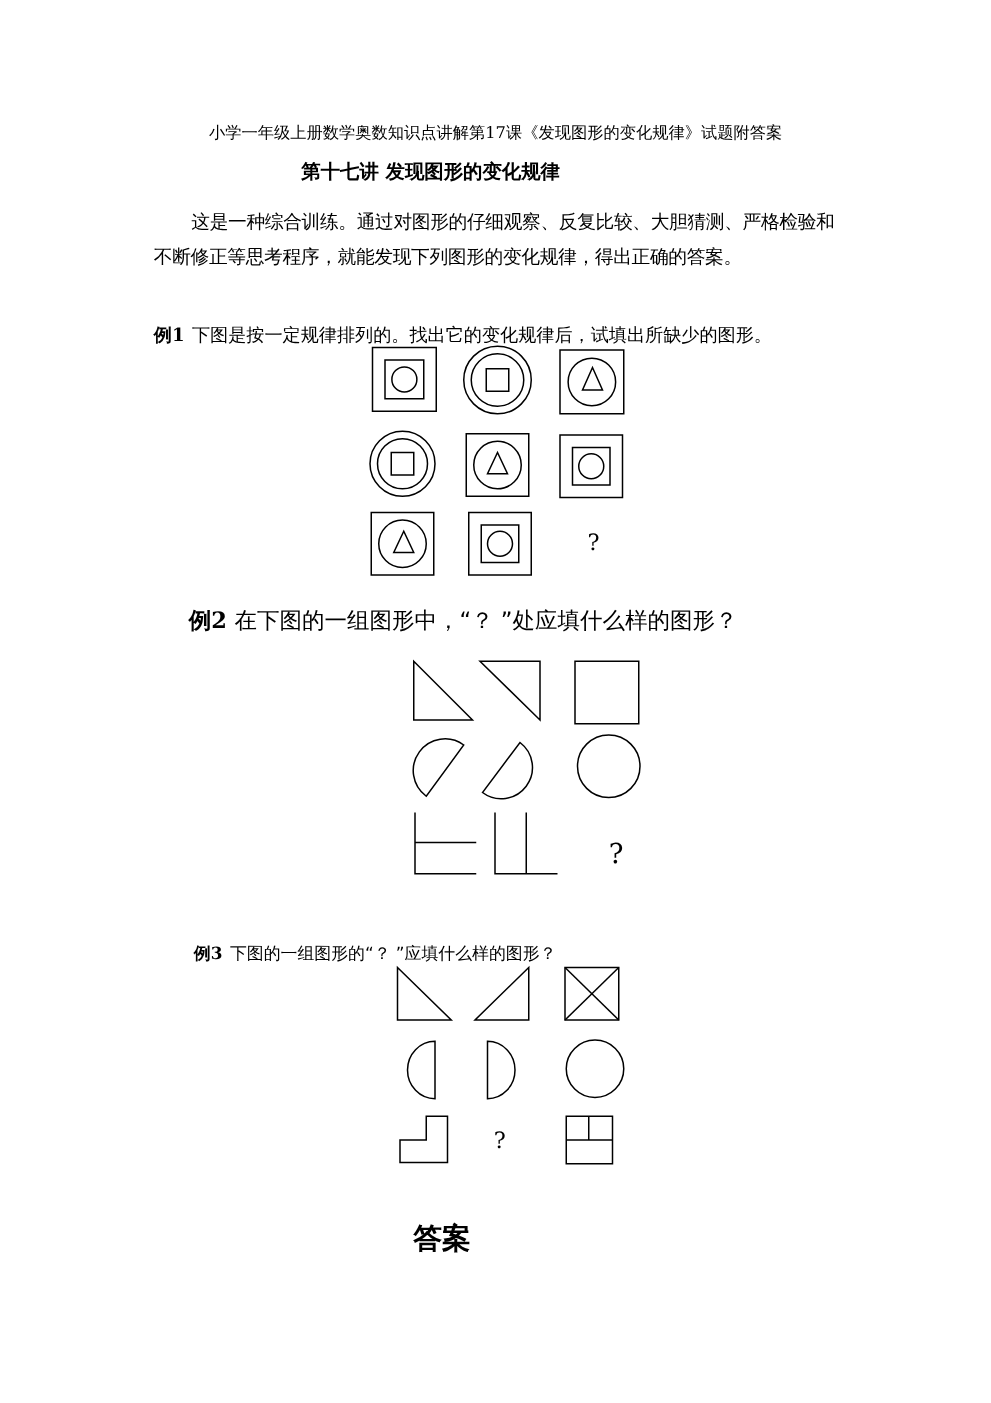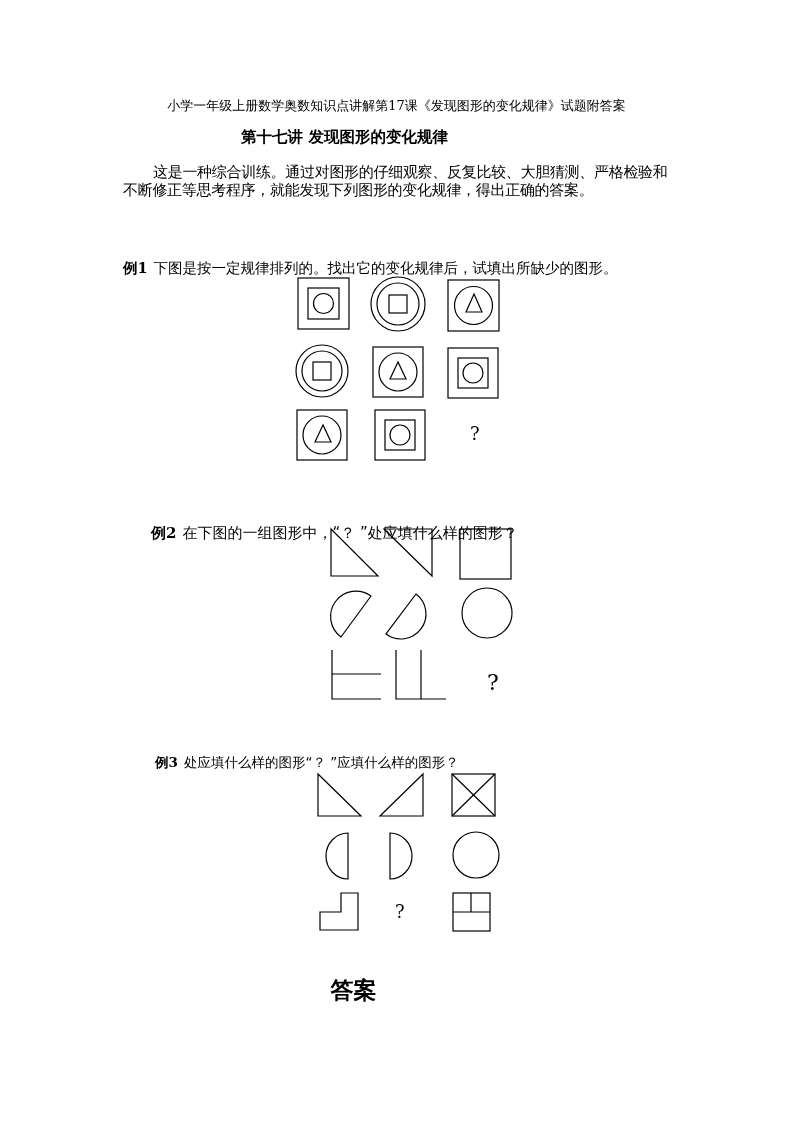--- a/index.html
+++ b/index.html
@@ -1,26 +1,26 @@
 <!DOCTYPE html>
 <html><head>
 <meta charset="utf-8">
 <style>
   html, body { margin: 0; padding: 0; background: #ffffff; }
   body { width: 793px; height: 1122px; position: relative; overflow: hidden;
          font-family: "DejaVu Serif", "Liberation Serif", serif; color: #000; }
   .abs { position: absolute; }
   .doc-title { left: 0; width: 793px; top: 97px; text-align: center; font-size: 13px; font-weight: normal; }
   .lecture-title { left: 0; width: 689px; top: 127px; text-align: center; font-size: 15.5px; font-weight: bold; }
-  .intro { left: 123px; top: 163px; width: 548px; font-size: 15px; line-height: 18px;
+  .intro { left: 123px; top: 163px; width: 548px; font-size: 15px; line-height: 28px;
            font-family: "DejaVu Sans", "Liberation Sans", sans-serif; text-indent: 30px; letter-spacing: -0.3px; }
   .example { font-size: 14.5px; font-family: "DejaVu Sans", "Liberation Sans", sans-serif; white-space: nowrap; margin-top: 20px; }
   .example .label { font-weight: bold; font-family: "DejaVu Serif", "Liberation Serif", serif; margin-right: 6px; }
   .ex1 { left: 123px; top: 239px; }
-  .ex2 { left: 151px; top: 504px; font-size: 15px; }
+  .ex2 { left: 151px; top: 464px; font-size: 18px; }
   .ex3 { left: 155px; top: 734px; font-size: 13.5px; }
   .answer-heading { left: 0; width: 707px; top: 975px; text-align: center; font-size: 23px; font-weight: bold; }
   svg { position: absolute; overflow: visible; }
   svg .s { fill: none; stroke: #000; stroke-width: 1.2; }
   svg .q { font-family: "DejaVu Serif", "Liberation Serif", serif; font-size: 18px; fill: #000; }
 </style>
 </head>
 <body>
 
 <div class="abs doc-title">小学一年级上册数学奥数知识点讲解第17课《发现图形的变化规律》试题附答案</div>
@@ -97,21 +97,21 @@
     <line class="s" x1="332" y1="674" x2="381" y2="674"></line>
   </g>
   <g>
     <polyline class="s" points="396,650 396,699 446,699"></polyline>
     <line class="s" x1="421" y1="650" x2="421" y2="699"></line>
   </g>
   <text class="q" x="487" y="690" style="font-size:22px">?</text>
 </svg>
 
 <div class="abs example ex3">
-  <span class="label">例3</span><span>处应填什么样的图形“？ ”应填什么样的图形？</span>
+  <span class="label">例3</span><span>下图的一组图形的“？ ”应填什么样的图形？</span>
 </div>
 
 <svg width="793" height="1122" style="left:0;top:0;pointer-events:none;">
 
   <polygon class="s" points="318,774 318,816 361,816"></polygon>
   <polygon class="s" points="380,816 423,816 423,774"></polygon>
   <g>
     <rect class="s" x="452" y="774" width="43" height="42"></rect>
     <line class="s" x1="452" y1="774" x2="495" y2="816"></line>
     <line class="s" x1="495" y1="774" x2="452" y2="816"></line>

